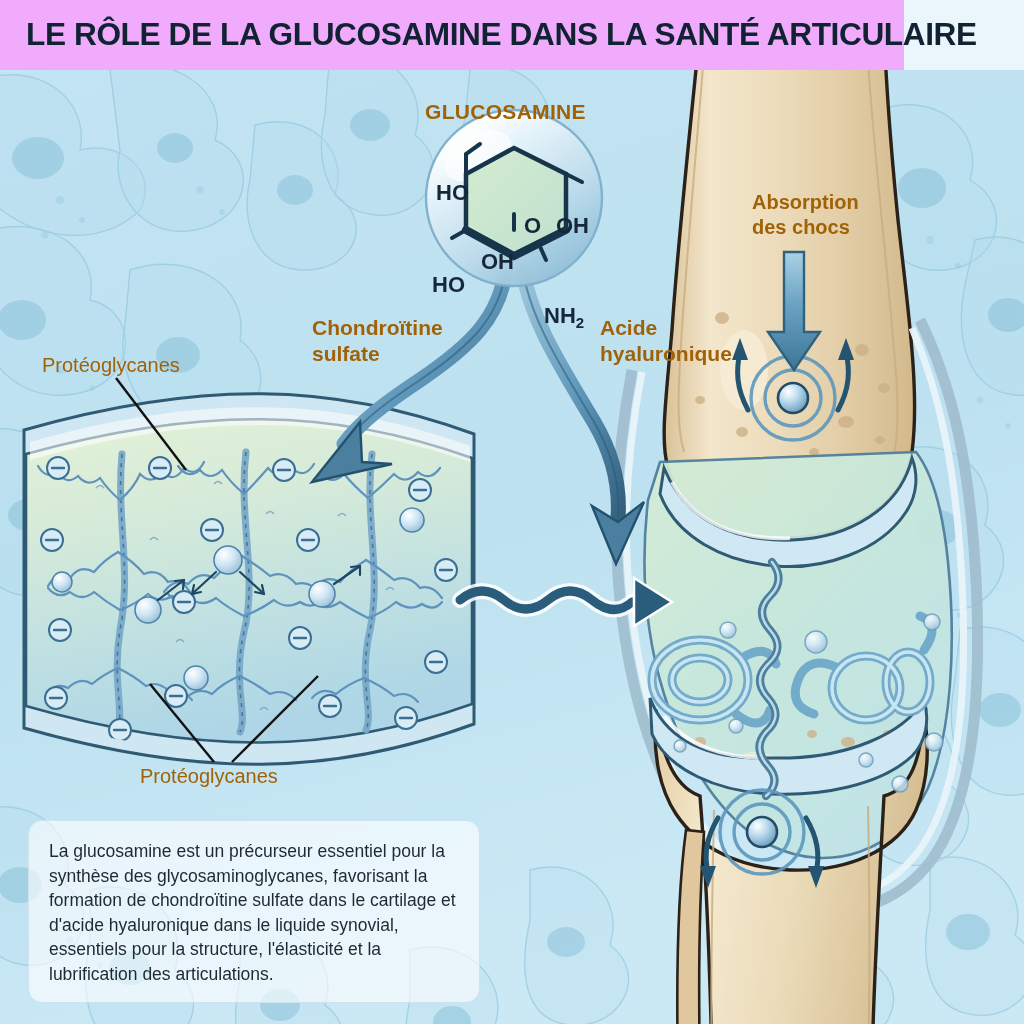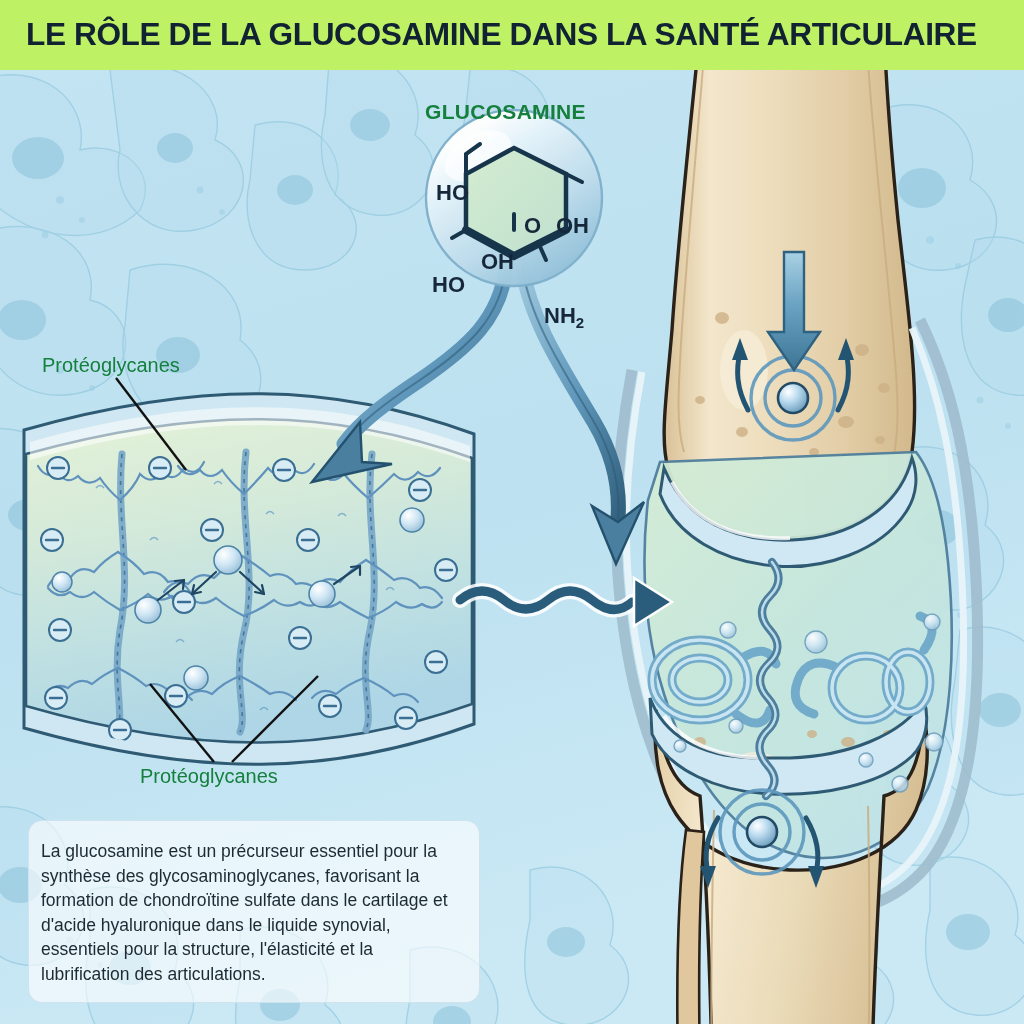--- a/index.html
+++ b/index.html
@@ -6,43 +6,43 @@
   html,body{margin:0;padding:0;}
   body{
     width:1024px;height:1024px;overflow:hidden;
     font-family:"Liberation Sans", sans-serif;
     background:#eaf6fb;
   }
   #poster{position:relative;width:1024px;height:1024px;overflow:hidden;}
 
   
   .titlebar{
-    position:absolute;left:0;top:0;width:1024px;height:70px;
-    background:#bef264;
+    position:absolute;left:0;top:0;width:904px;height:70px;
+    background:#f0abfc;
     display:flex;align-items:center;
     z-index:60;
   }
   .title-text{
     margin-left:26px;
     font-family:"Liberation Sans", sans-serif;
     font-weight:bold;
     font-size:31px;
     letter-spacing:-0.4px;
     color:#112233;
     white-space:nowrap;
     transform:scaleX(1.02);
     transform-origin:left center;
   }
 
   
   .stage{position:absolute;left:0;top:70px;width:1024px;height:954px;overflow:hidden;}
   .svgroot{position:absolute;left:0;top:0;width:1024px;height:954px;}
 
   
-  .lbl{position:absolute;color:#15803d;font-family:"Liberation Sans", sans-serif;}
+  .lbl{position:absolute;color:#a16207;font-family:"Liberation Sans", sans-serif;}
   .lbl.bold{font-weight:bold;}
 
   #lbl-glucosamine{left:425px;top:30px;font-size:21px;font-weight:bold;letter-spacing:.3px;}
   #lbl-chondro{left:312px;top:245px;font-size:21px;font-weight:bold;line-height:26px;}
   #lbl-acide{left:600px;top:245px;font-size:21px;font-weight:bold;line-height:26px;}
   #lbl-absorption{left:752px;top:120px;font-size:20px;font-weight:bold;line-height:25px;}
   #lbl-proteo-top{left:42px;top:284px;font-size:20px;}
   #lbl-proteo-bot{left:140px;top:695px;font-size:20px;}
 
   
@@ -54,21 +54,21 @@
   #chem-ho2{left:432px;top:154px;font-size:22px;}
   #chem-nh2{left:544px;top:185px;font-size:22px;}
   #chem-nh2 sub{font-size:15px;}
 
   
   .caption{
     position:absolute;left:28px;top:750px;width:452px;
     background:rgba(255,255,255,0.62);
     border:1.6px solid #cfe3ee;
     border-radius:14px;
-    padding:18px 20px 16px 12px;
+    padding:18px 20px 16px 20px;
     box-sizing:border-box;
   }
   .caption p{
     margin:0;font-size:17.5px;line-height:24.5px;color:#1d2a33;
     font-family:"Liberation Sans", sans-serif;
   }
 </style>
 </head>
 <body>
 
@@ -522,22 +522,34 @@
 
     <div class="lbl bold" id="lbl-glucosamine">GLUCOSAMINE</div>
 
     <div class="chem" id="chem-ho1">HO</div>
     <div class="chem" id="chem-o">O</div>
     <div class="chem" id="chem-oh1">OH</div>
     <div class="chem" id="chem-oh2">OH</div>
     <div class="chem" id="chem-ho2">HO</div>
     <div class="chem" id="chem-nh2"><span>NH</span><sub>2</sub></div>
 
-
-
+    <div class="lbl bold" id="lbl-chondro">
+      <div>Chondroïtine</div>
+      <div>sulfate</div>
+    </div>
+
+    <div class="lbl bold" id="lbl-acide">
+      <div>Acide</div>
+      <div>hyaluronique</div>
+    </div>
+
+    <div class="lbl bold" id="lbl-absorption">
+      <div>Absorption</div>
+      <div>des chocs</div>
+    </div>
 
     <div class="lbl" id="lbl-proteo-top">Protéoglycanes</div>
     <div class="lbl" id="lbl-proteo-bot">Protéoglycanes</div>
 
     <div class="caption">
       <p>La glucosamine est un précurseur essentiel pour la synthèse des glycosaminoglycanes, favorisant la formation de chondroïtine sulfate dans le cartilage et d'acide hyaluronique dans le liquide synovial, essentiels pour la structure, l'élasticité et la lubrification des articulations.</p>
     </div>
 
   </div>
 </div>

